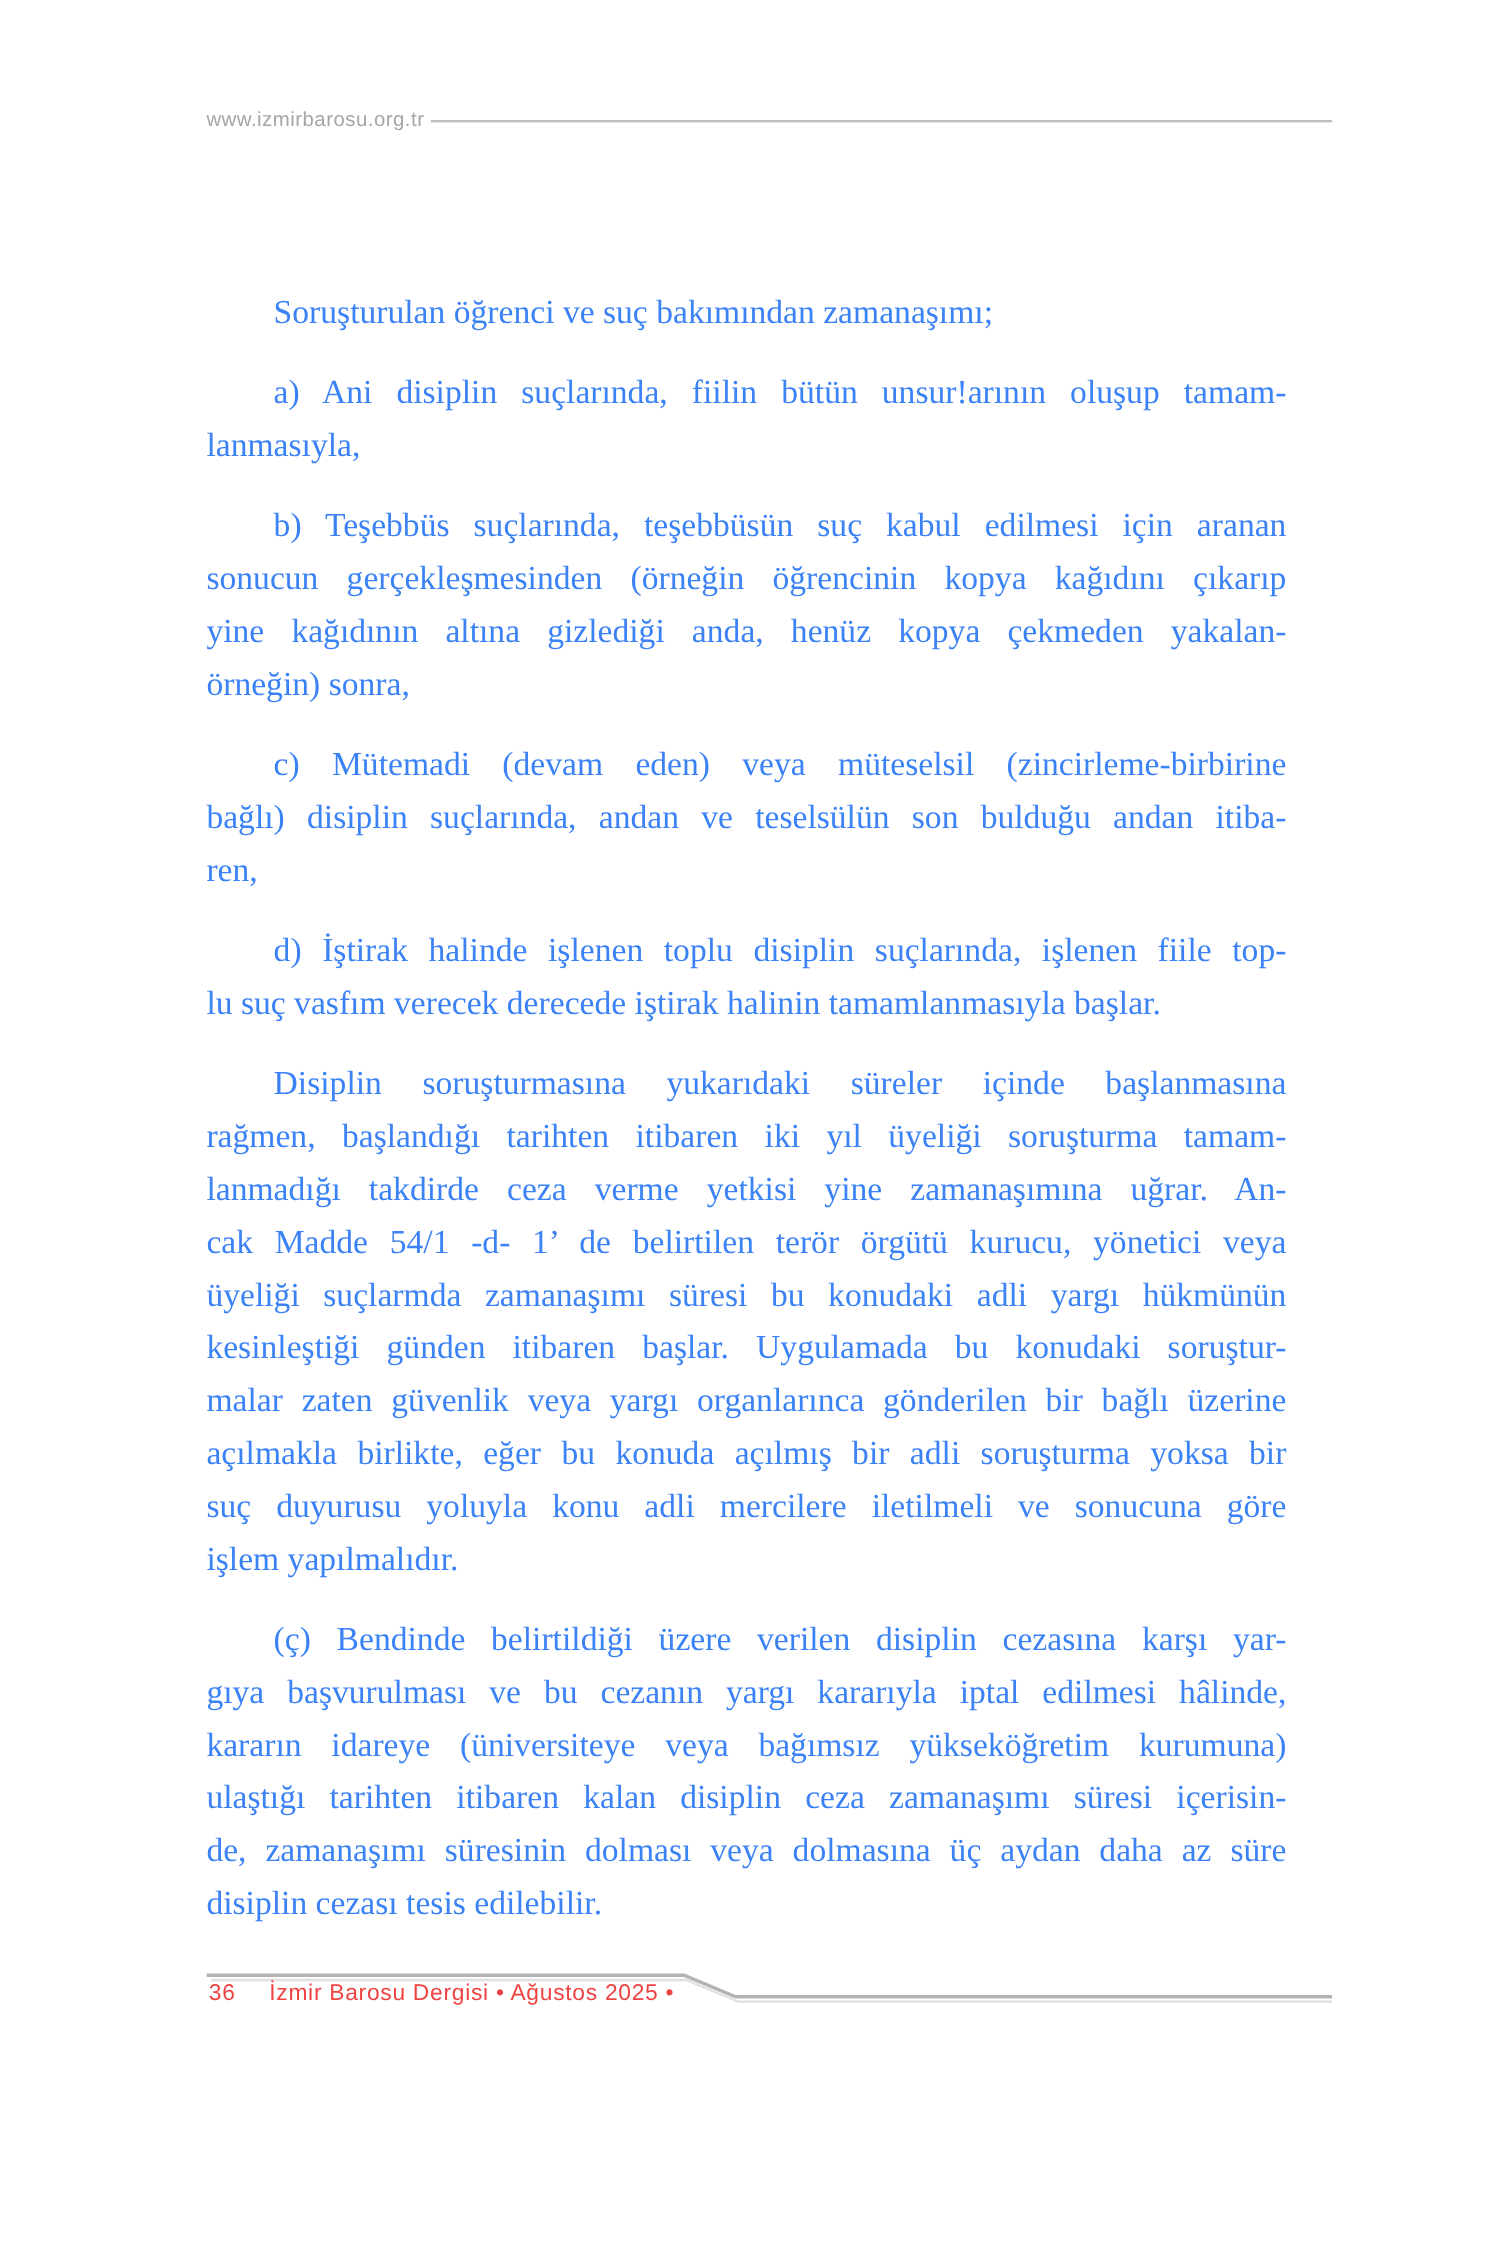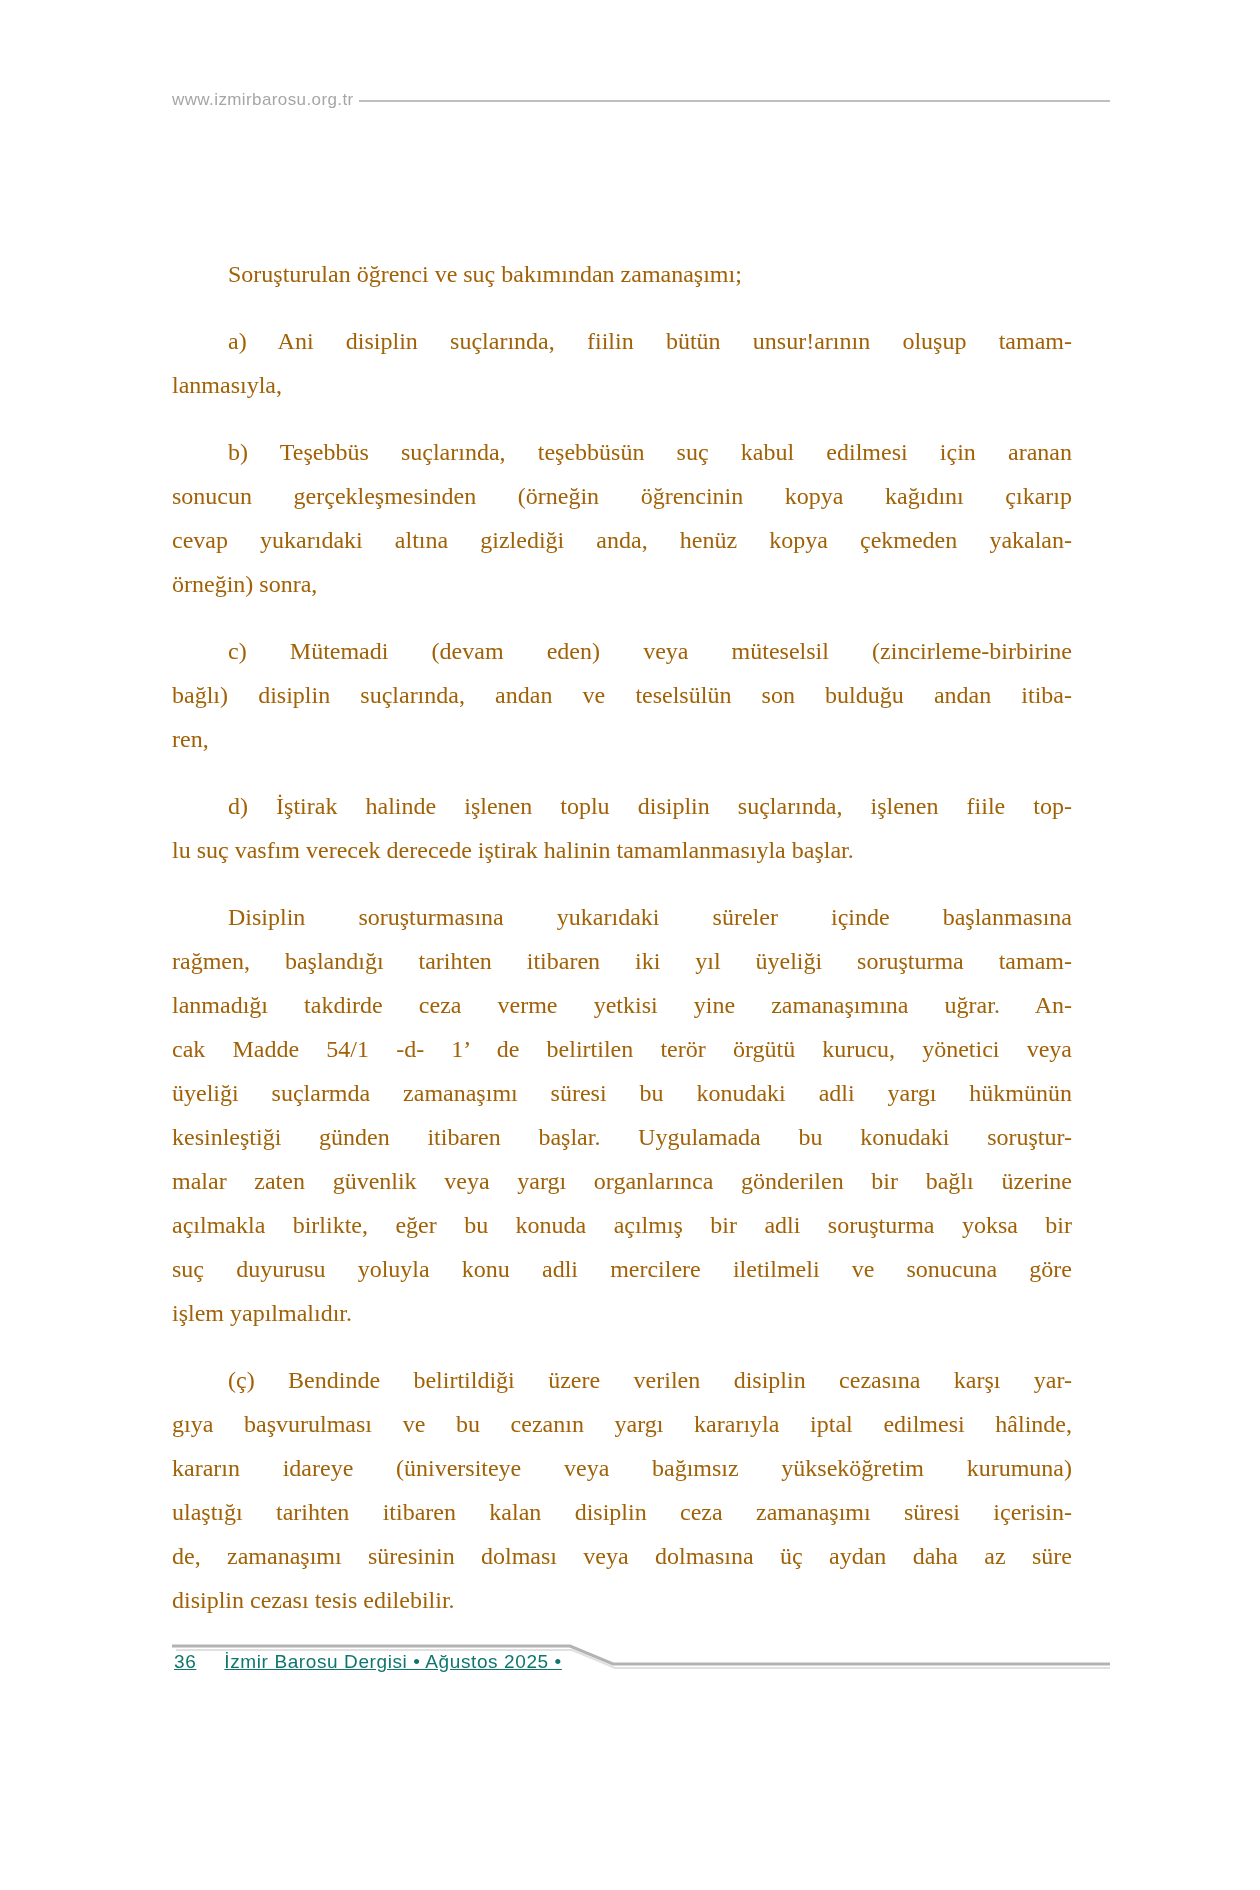--- a/index.html
+++ b/index.html
@@ -33,26 +33,26 @@
     flex: 1;
     height: 2px;
     background: #bfbfbf;
     margin-left: 5px;
     margin-top: 2px;
   }
 
   
   .content {
     position: absolute;
-    top: 252px;
+    top: 239px;
     left: 172px;
     width: 900px;
-    font-size: 24px;
+    font-size: 28px;
     line-height: 44px;
-    color: #a16207;
+    color: #3b82f6;
   }
   .para { margin-bottom: 23px; }
   .para:last-child { margin-bottom: 0; }
   .line {
     text-align: justify;
     text-align-last: justify;
   }
   .line.last { text-align-last: left; }
   .line.first { text-indent: 56px; }
 
@@ -70,24 +70,23 @@
     width: 938px;
     height: 34px;
   }
   .footer-text {
     position: relative;
     padding-top: 9px;
     padding-left: 2px;
     font-family: "Liberation Sans", sans-serif;
     font-size: 19px;
     letter-spacing: 0.6px;
-    color: #0f766e;
+    color: #ef4444;
     display: flex;
     align-items: flex-end;
-    text-decoration: underline;
   }
   .footer-text .page-num { margin-right: 28px; }
 </style>
 </head>
 <body>
 
 <div class="page">
 
   <div class="header">
     <span class="header-url">www.izmirbarosu.org.tr</span>
@@ -98,21 +97,21 @@
     <div class="para">
         <div class="line first last">Soruşturulan öğrenci ve suç bakımından zamanaşımı;</div>
       </div>
     <div class="para">
         <div class="line first">a) Ani disiplin suçlarında, fiilin bütün unsur!arının oluşup tamam-</div>
         <div class="line last">lanmasıyla,</div>
       </div>
     <div class="para">
         <div class="line first">b) Teşebbüs suçlarında, teşebbüsün suç kabul edilmesi için aranan</div>
         <div class="line">sonucun gerçekleşmesinden (örneğin öğrencinin kopya kağıdını çıkarıp</div>
-        <div class="line">cevap yukarıdaki altına gizlediği anda, henüz kopya çekmeden yakalan-</div>
+        <div class="line">yine kağıdının altına gizlediği anda, henüz kopya çekmeden yakalan-</div>
         <div class="line last">örneğin) sonra,</div>
       </div>
     <div class="para">
         <div class="line first">c) Mütemadi (devam eden) veya müteselsil (zincirleme-birbirine</div>
         <div class="line">bağlı) disiplin suçlarında, andan ve teselsülün son bulduğu andan itiba-</div>
         <div class="line last">ren,</div>
       </div>
     <div class="para">
         <div class="line first">d) İştirak halinde işlenen toplu disiplin suçlarında, işlenen fiile top-</div>
         <div class="line last">lu suç vasfım verecek derecede iştirak halinin tamamlanmasıyla başlar.</div>

